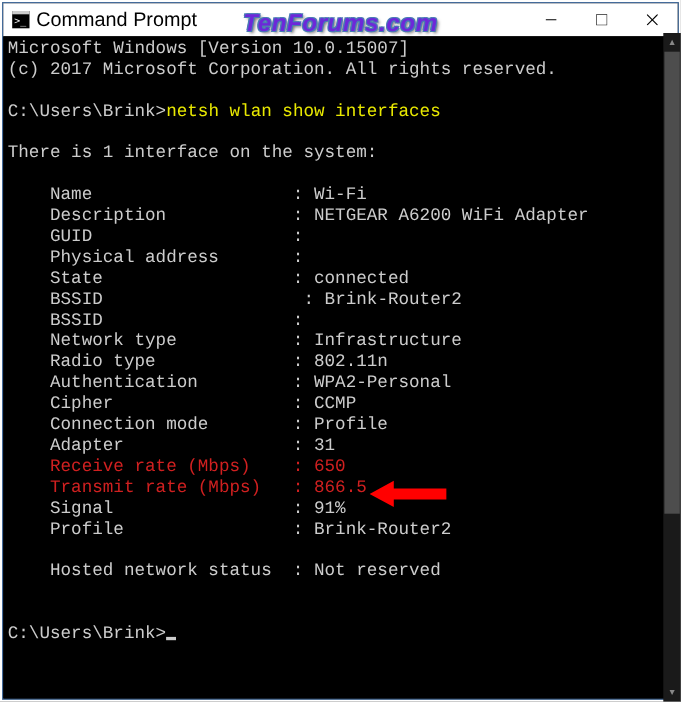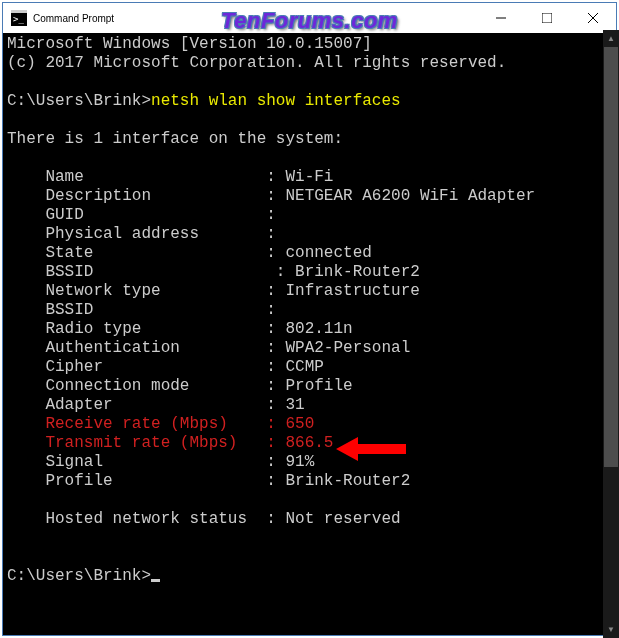--- a/index.html
+++ b/index.html
@@ -1,20 +1,20 @@
 <!DOCTYPE html>
 <html><head>
   <meta charset="utf-8">
   <style>
     * { margin: 0; padding: 0; box-sizing: border-box; }
     body { width: 619px; height: 638px; background: #fff; font-family: "Segoe UI", sans-serif; position: relative; }
     .window { width: 615px; height: 634px; margin: 2px; background: #000; border: 1px solid #4a7bb5; display: flex; flex-direction: column; }
     .titlebar { height: 30px; background: #fff; display: flex; align-items: center; }
     .sysicon { width: 16px; height: 16px; margin-left: 8px; margin-right: 6px; }
-    .title { font-size: 10px; color: #000; flex: 1; }
+    .title { font-size: 18px; color: #000; flex: 1; }
     .winbtns { display: flex; height: 100%; }
     .winbtn { width: 46px; display: flex; align-items: center; justify-content: center; font-size: 11px; color: #000; }
     .winbtn.close { width: 46px; }
     .terminal { flex: 1; background: #000; padding: 2px 4px; font-family: Consolas, "Courier New", monospace; font-size: 16px; line-height: 19px; color: #ccc; position: relative; overflow: hidden; }
     .line { white-space: pre; }
     .yellow { color: #e8e800; }
     .redtxt { color: #d02020; }
     .cursor { display: inline-block; width: 9px; height: 3px; background: #ccc; vertical-align: baseline; margin-left: 0px; position: relative; top: 2px; }
     .watermark { position: absolute; top: 8px; left: 50%; transform: translateX(-50%); color: #6d28d9; font-family: "Arial Black", Arial, sans-serif; font-style: italic; font-weight: 900; font-size: 22px; text-shadow: 1px 1px 0 #4a7bb5, -1px -1px 0 #4a7bb5, 1px -1px 0 #4a7bb5, -1px 1px 0 #4a7bb5, 2px 2px 3px rgba(0,0,0,0.6); letter-spacing: 0.5px; pointer-events: none; text-align: center; }
     .arrow { position: absolute; left: 336px; top: 434px; pointer-events: none; }
@@ -62,22 +62,22 @@
     <div class="line"><span>C:\Users\Brink&gt;</span><span class="yellow">netsh wlan show interfaces</span></div>
     <div class="line"> </div>
     <div class="line">There is 1 interface on the system:</div>
     <div class="line"> </div>
     <div class="line">    <span>Name                  </span> : <span>Wi-Fi</span></div>
     <div class="line">    <span>Description           </span> : <span>NETGEAR A6200 WiFi Adapter</span></div>
     <div class="line">    <span>GUID                  </span> : <span></span></div>
     <div class="line">    <span>Physical address      </span> : <span></span></div>
     <div class="line">    <span>State                 </span> : <span>connected</span></div>
     <div class="line">    <span>BSSID                  </span> : <span>Brink-Router2</span></div>
+    <div class="line">    <span>BSSID                 </span> : <span></span></div>
     <div class="line">    <span>Network type          </span> : <span>Infrastructure</span></div>
-    <div class="line">    <span>BSSID                 </span> : <span></span></div>
     <div class="line">    <span>Radio type            </span> : <span>802.11n</span></div>
     <div class="line">    <span>Authentication        </span> : <span>WPA2-Personal</span></div>
     <div class="line">    <span>Cipher                </span> : <span>CCMP</span></div>
     <div class="line">    <span>Connection mode       </span> : <span>Profile</span></div>
     <div class="line">    <span>Adapter               </span> : <span>31</span></div>
     <div class="line redtxt">    <span>Receive rate (Mbps)   </span> : <span>650</span></div>
     <div class="line redtxt">    <span>Transmit rate (Mbps)  </span> : <span>866.5</span></div>
     <div class="line">    <span>Signal                </span> : <span>91%</span></div>
     <div class="line">    <span>Profile               </span> : <span>Brink-Router2</span></div>
     <div class="line"> </div>

